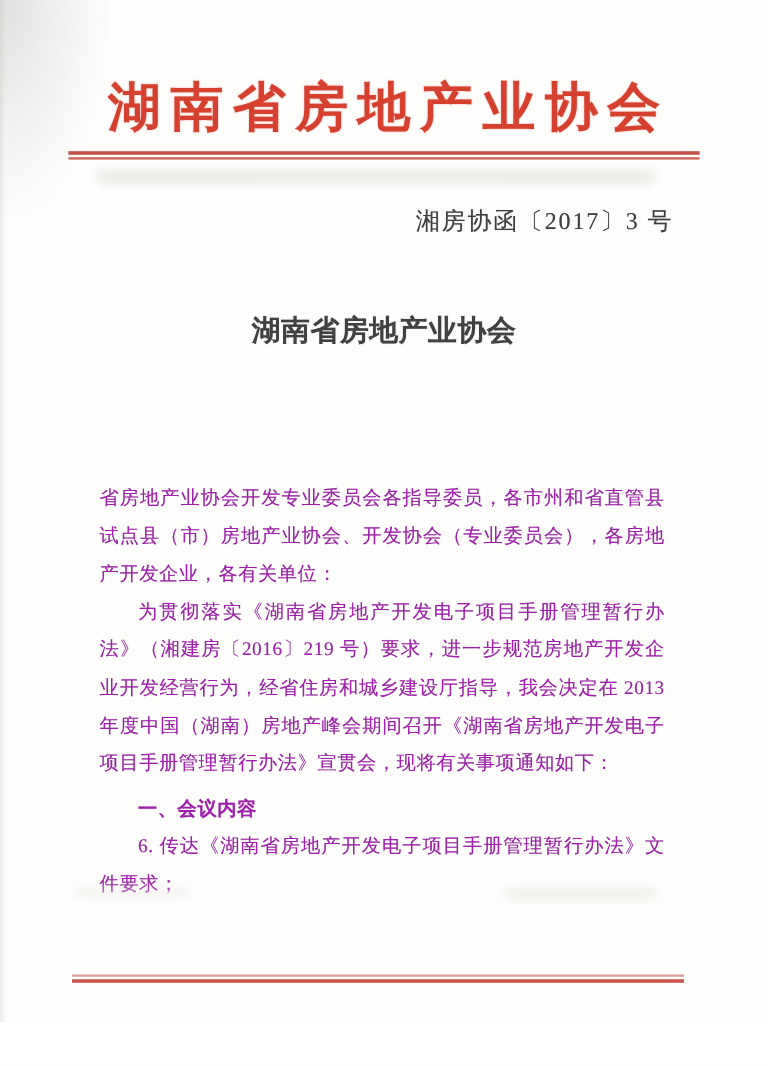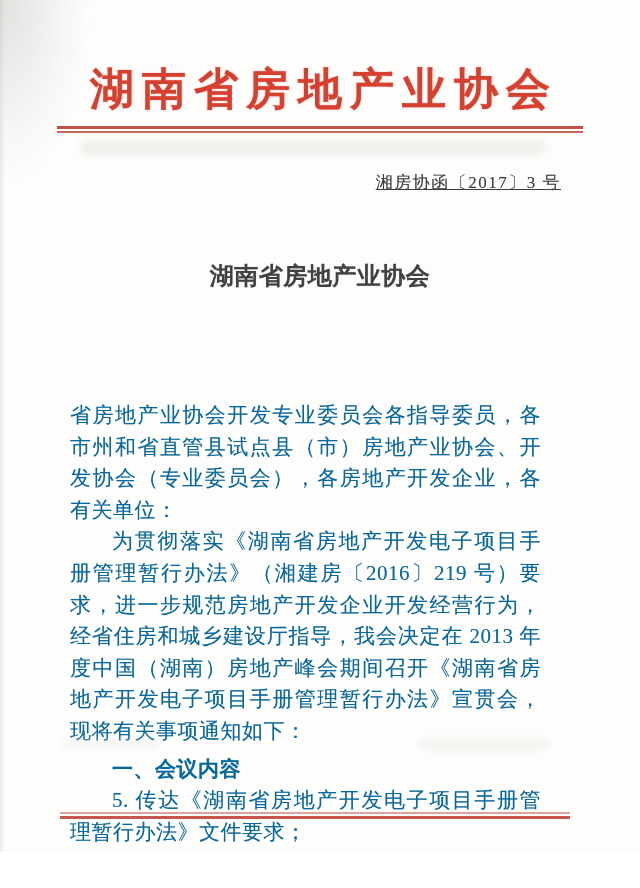--- a/index.html
+++ b/index.html
@@ -30,35 +30,34 @@
     color:#d6402f; letter-spacing:8px; text-indent:8px;
     text-shadow:0 0 1.5px rgba(214,64,47,0.5);
     white-space:nowrap;
   }
   .masthead-rule {
     position:absolute; top:126px; left:57px; width:526px; height:2px;
     border-top:3px solid #c25249; border-bottom:2px solid #cb655d;
   }
   .doc-number {
     position:absolute; top:171px; right:79px;
-    font-size:17px; letter-spacing:1.5px; color:#3e3e3e;
+    font-size:20px; letter-spacing:1.5px; color:#3e3e3e;
     text-shadow:0 0 .6px rgba(62,62,62,0.4);
-    text-decoration:underline;
   }
   
   .doc-title {
     position:absolute; top:258px; left:0; width:100%;
     text-align:center; font-weight:bold; color:#414141;
     font-size:24px; line-height:36px; letter-spacing:0.5px;
     text-shadow:0 0 .8px rgba(65,65,65,0.45);
   }
   
   .body-text {
-    position:absolute; top:400px; left:70px; width:471px;
-    font-size:21px; line-height:31.6px; color:#0369a1;
+    position:absolute; top:400px; left:83px; width:471px;
+    font-size:16px; line-height:31.6px; color:#a21caf;
     text-align:justify; letter-spacing:0.5px; word-break:break-all;
     text-shadow:0 0 .6px rgba(61,61,61,0.35);
   }
   .body-text p { margin:0; }
   .body-text p.indent { text-indent:2em; }
   .body-text p.bold { font-weight:bold; }
   .body-text p.sect { margin-top:6px;font-family:Liberation Serif, serif; }
   
   .bottom-rule {
     position:absolute; top:812px; left:60px; width:510px; height:2px;
@@ -89,21 +88,21 @@
   <div class="doc-number">湘房协函〔2017〕3 号</div>
 
   <div class="doc-title">
     <div>湖南省房地产业协会</div>
   </div>
 
   <div class="body-text">
     <p>省房地产业协会开发专业委员会各指导委员，各市州和省直管县试点县（市）房地产业协会、开发协会（专业委员会），各房地产开发企业，各有关单位：</p>
     <p class="indent">为贯彻落实《湖南省房地产开发电子项目手册管理暂行办法》（湘建房〔2016〕219 号）要求，进一步规范房地产开发企业开发经营行为，经省住房和城乡建设厅指导，我会决定在 2013 年度中国（湖南）房地产峰会期间召开《湖南省房地产开发电子项目手册管理暂行办法》宣贯会，现将有关事项通知如下：</p>
     <p class="indent bold sect">一、会议内容</p>
-    <p class="indent">5. 传达《湖南省房地产开发电子项目手册管理暂行办法》文件要求；</p>
+    <p class="indent">6. 传达《湖南省房地产开发电子项目手册管理暂行办法》文件要求；</p>
   </div>
 
   <div class="smudge smudge-b"></div>
   <div class="smudge smudge-c"></div>
 
   <div class="bottom-rule"></div>
 
   <div class="footer-mark">
     <span class="footer-logo">
       <svg width="26" height="26" viewBox="0 0 26 26">

